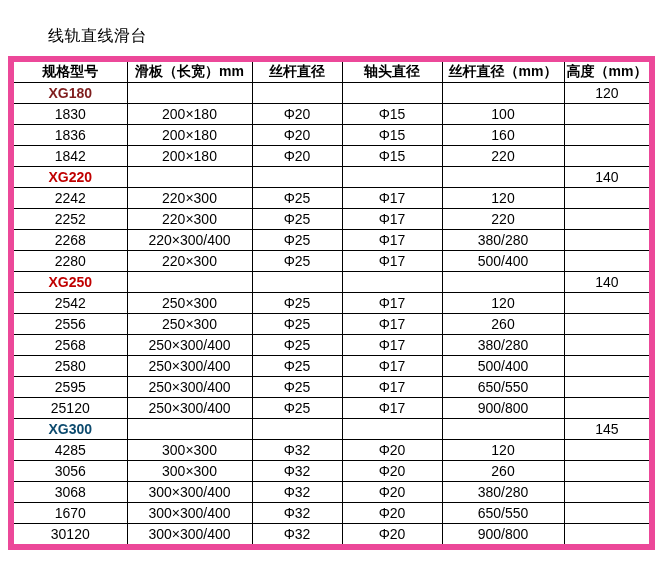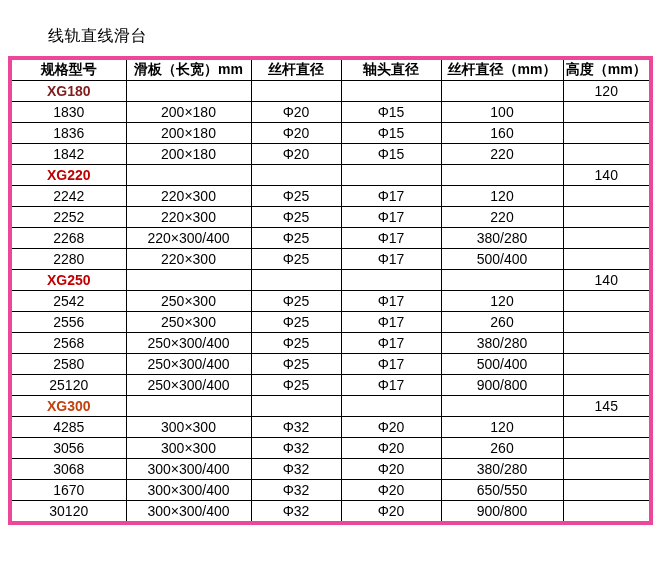--- a/index.html
+++ b/index.html
@@ -21,21 +21,21 @@
     color: #000000;
     letter-spacing: 0.5px;
     margin-top: 16px;
   }
   table.spec-table {
     position: absolute;
     left: 8px;
     top: 56px;
     border-collapse: collapse;
     table-layout: fixed;
-    border: 4px solid #ec4899;
+    border: 6px solid #ec4899;
     padding-left: 31px;
   }
   .spec-table th, .spec-table td {
     border: 1px solid #000000;
     text-align: center;
     vertical-align: middle;
     padding: 0 2px;
     height: 20px;
     font-size: 14px;
     color: #000000;
@@ -181,29 +181,37 @@
       </tr>
       <tr>
         <td>2580</td>
         <td>250×300/400</td>
         <td>Φ25</td>
         <td>Φ17</td>
         <td>500/400</td>
         <td></td>
       </tr>
       <tr>
+        <td>2595</td>
+        <td>250×300/400</td>
+        <td>Φ25</td>
+        <td>Φ17</td>
+        <td>650/550</td>
+        <td></td>
+      </tr>
+      <tr>
         <td>25120</td>
         <td>250×300/400</td>
         <td>Φ25</td>
         <td>Φ17</td>
         <td>900/800</td>
         <td></td>
       </tr>
       <tr>
-        <td class="section-model" style="color: #c2410c; margin-top: 6px;">XG300</td>
+        <td class="section-model" style="color: #0c4a6e; margin-top: 6px;">XG300</td>
         <td></td>
         <td></td>
         <td></td>
         <td></td>
         <td>145</td>
       </tr>
       <tr>
         <td>4285</td>
         <td>300×300</td>
         <td>Φ32</td>

